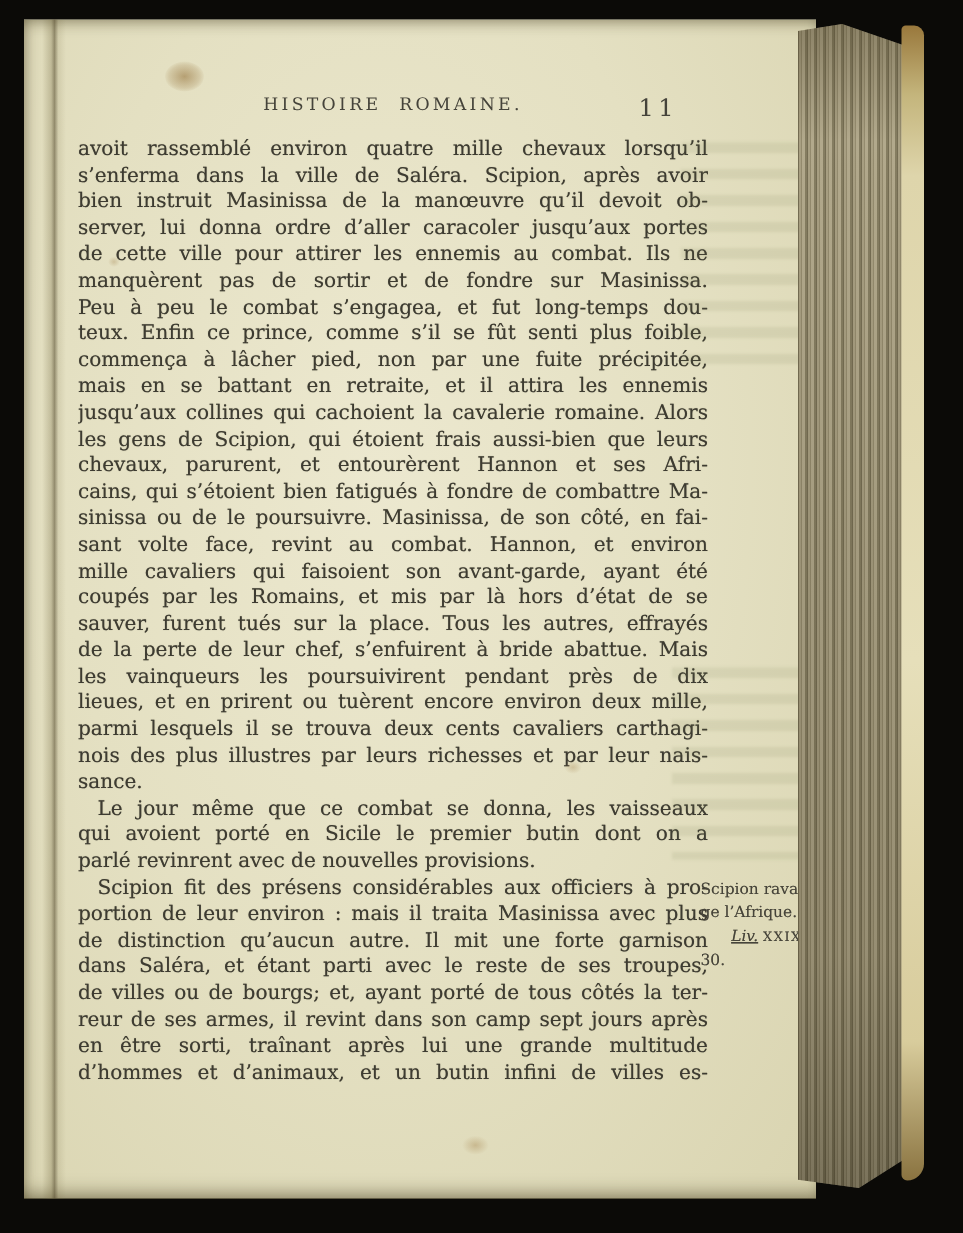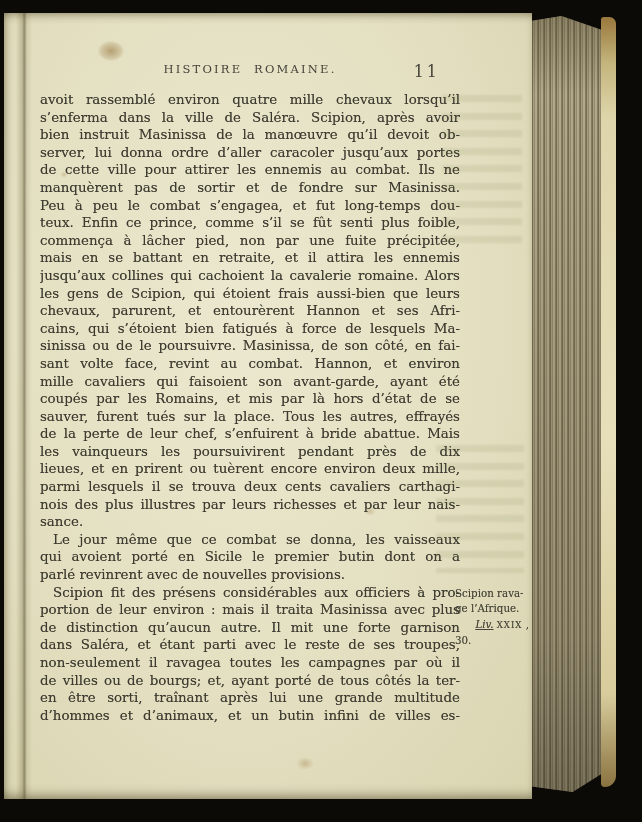--- a/index.html
+++ b/index.html
@@ -3,21 +3,21 @@
 <meta charset="utf-8">
 <style>
   html,body { margin:0; padding:0; background:#000; }
   .scan {
     position:relative; width:642px; height:822px; overflow:hidden;
     background:#0b0a07;
     font-family:"DejaVu Serif","Liberation Serif",serif;
   }
   
   .page {
-    position:absolute; left:4px; top:13px; width:528px; height:786px;
+    position:absolute; left:16px; top:13px; width:528px; height:786px;
     background: radial-gradient(ellipse at 45% 38%, #ece8cf 0%, #e4e0c2 52%, #d9d4b0 100%);
     box-shadow: inset 0 7px 9px -5px rgba(60,50,20,.45),
                 inset 0 -9px 11px -6px rgba(60,50,20,.5),
                 inset 7px 0 9px -6px rgba(60,50,20,.35);
   }
   .gutter {
     position:absolute; left:12px; top:0; width:16px; height:100%;
     background: linear-gradient(90deg,
       rgba(120,110,70,0) 0%, rgba(115,105,65,.30) 38%,
       rgba(82,72,42,.55) 52%, rgba(120,110,70,.15) 68%, rgba(120,110,70,0) 100%);
@@ -103,41 +103,41 @@
         <div class="line">server, lui donna ordre d’aller caracoler jusqu’aux portes</div>
         <div class="line">de cette ville pour attirer les ennemis au combat. Ils ne</div>
         <div class="line">manquèrent pas de sortir et de fondre sur Masinissa.</div>
         <div class="line">Peu à peu le combat s’engagea, et fut long-temps dou-</div>
         <div class="line">teux. Enfin ce prince, comme s’il se fût senti plus foible,</div>
         <div class="line">commença à lâcher pied, non par une fuite précipitée,</div>
         <div class="line">mais en se battant en retraite, et il attira les ennemis</div>
         <div class="line">jusqu’aux collines qui cachoient la cavalerie romaine. Alors</div>
         <div class="line">les gens de Scipion, qui étoient frais aussi-bien que leurs</div>
         <div class="line">chevaux, parurent, et entourèrent Hannon et ses Afri-</div>
-        <div class="line">cains, qui s’étoient bien fatigués à force de lesquels Ma-</div>
+        <div class="line">cains, qui s’étoient bien fatigués à fondre de combattre Ma-</div>
         <div class="line">sinissa ou de le poursuivre. Masinissa, de son côté, en fai-</div>
         <div class="line">sant volte face, revint au combat. Hannon, et environ</div>
         <div class="line">mille cavaliers qui faisoient son avant-garde, ayant été</div>
         <div class="line">coupés par les Romains, et mis par là hors d’état de se</div>
         <div class="line">sauver, furent tués sur la place. Tous les autres, effrayés</div>
         <div class="line">de la perte de leur chef, s’enfuirent à bride abattue. Mais</div>
         <div class="line">les vainqueurs les poursuivirent pendant près de dix</div>
         <div class="line">lieues, et en prirent ou tuèrent encore environ deux mille,</div>
         <div class="line">parmi lesquels il se trouva deux cents cavaliers carthagi-</div>
         <div class="line">nois des plus illustres par leurs richesses et par leur nais-</div>
         <div class="line endline">sance.</div>
         <div class="line indent">Le jour même que ce combat se donna, les vaisseaux</div>
         <div class="line">qui avoient porté en Sicile le premier butin dont on a</div>
         <div class="line endline">parlé revinrent avec de nouvelles provisions.</div>
         <div class="line indent">Scipion fit des présens considérables aux officiers à pro-</div>
         <div class="line">portion de leur environ : mais il traita Masinissa avec plus</div>
         <div class="line">de distinction qu’aucun autre. Il mit une forte garnison</div>
         <div class="line">dans Saléra, et étant parti avec le reste de ses troupes,</div>
-        <div class="line">non-seulement il ravagea toutes les campagnes par où il</div>
         <div class="line">de villes ou de bourgs; et, ayant porté de tous côtés la ter-</div>
+        <div class="line">reur de ses armes, il revint dans son camp sept jours après</div>
         <div class="line">en être sorti, traînant après lui une grande multitude</div>
         <div class="line">d’hommes et d’animaux, et un butin infini de villes es-</div>
       </div>
 
     <div class="sidenote">
       <div class="note-line">Scipion rava-</div>
       <div class="note-line">ge l’Afrique.</div>
       <div class="note-line note-ref"><span class="liv">Liv.</span> <span class="caps">XXIX</span><span> ,</span></div>
       <div class="note-line">30.</div>
     </div>

